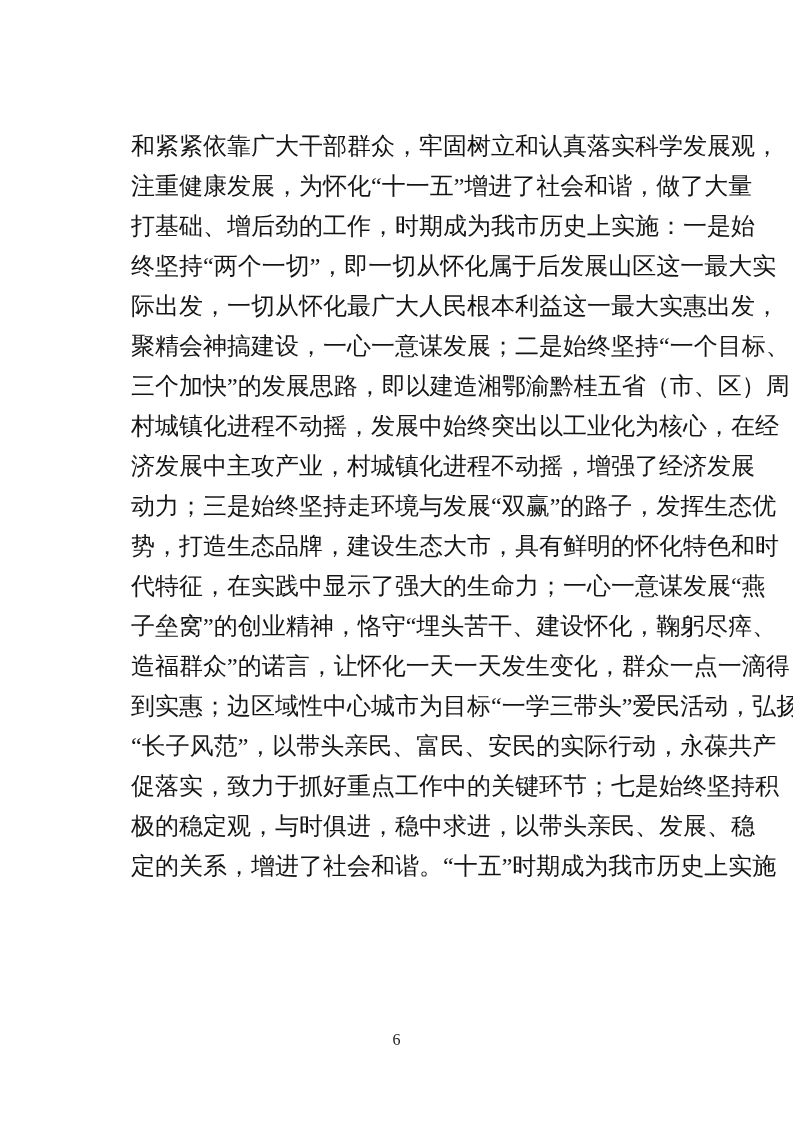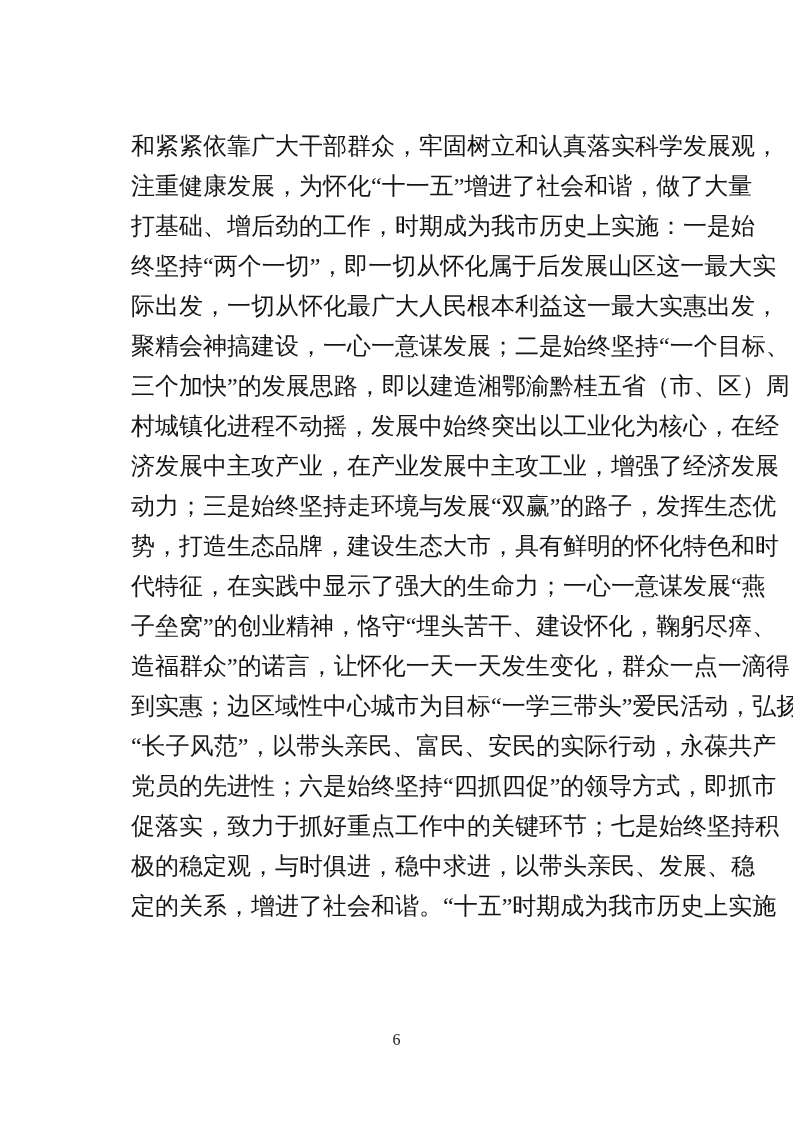--- a/index.html
+++ b/index.html
@@ -58,27 +58,26 @@
 <div class="page">
   <div class="text-block" id="text-block">
       <div class="text-line">和紧紧依靠广大干部群众，牢固树立和认真落实科学发展观，</div>
       <div class="text-line">注重健康发展，为怀化“十一五”增进了社会和谐，做了大量</div>
       <div class="text-line">打基础、增后劲的工作，时期成为我市历史上实施：一是始</div>
       <div class="text-line">终坚持“两个一切”，即一切从怀化属于后发展山区这一最大实</div>
       <div class="text-line">际出发，一切从怀化最广大人民根本利益这一最大实惠出发，</div>
       <div class="text-line">聚精会神搞建设，一心一意谋发展；二是始终坚持“一个目标、</div>
       <div class="text-line">三个加快”的发展思路，即以建造湘鄂渝黔桂五省（市、区）周</div>
       <div class="text-line">村城镇化进程不动摇，发展中始终突出以工业化为核心，在经</div>
-      <div class="text-line">济发展中主攻产业，在产业发展中主攻工业，增强了经济发展</div>
+      <div class="text-line">济发展中主攻产业，村城镇化进程不动摇，增强了经济发展</div>
       <div class="text-line">动力；三是始终坚持走环境与发展“双赢”的路子，发挥生态优</div>
       <div class="text-line">势，打造生态品牌，建设生态大市，具有鲜明的怀化特色和时</div>
       <div class="text-line">代特征，在实践中显示了强大的生命力；一心一意谋发展“燕</div>
       <div class="text-line">子垒窝”的创业精神，恪守“埋头苦干、建设怀化，鞠躬尽瘁、</div>
       <div class="text-line">造福群众”的诺言，让怀化一天一天发生变化，群众一点一滴得</div>
       <div class="text-line">到实惠；边区域性中心城市为目标“一学三带头”爱民活动，弘扬</div>
       <div class="text-line">“长子风范”，以带头亲民、富民、安民的实际行动，永葆共产</div>
-      <div class="text-line">党员的先进性；六是始终坚持“四抓四促”的领导方式，即抓市</div>
       <div class="text-line">促落实，致力于抓好重点工作中的关键环节；七是始终坚持积</div>
       <div class="text-line">极的稳定观，与时俱进，稳中求进，以带头亲民、发展、稳</div>
       <div class="text-line">定的关系，增进了社会和谐。“十五”时期成为我市历史上实施</div>
     </div>
   <div class="page-number">6</div>
 </div>
 
 </body></html>

